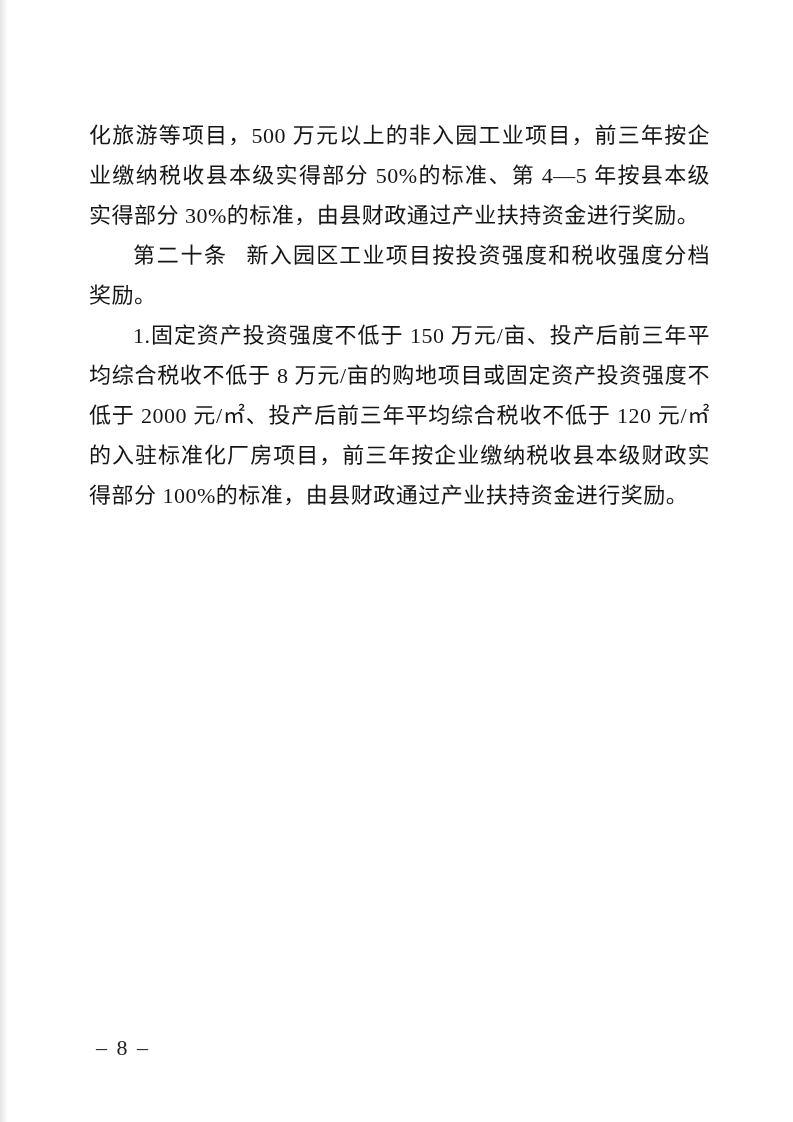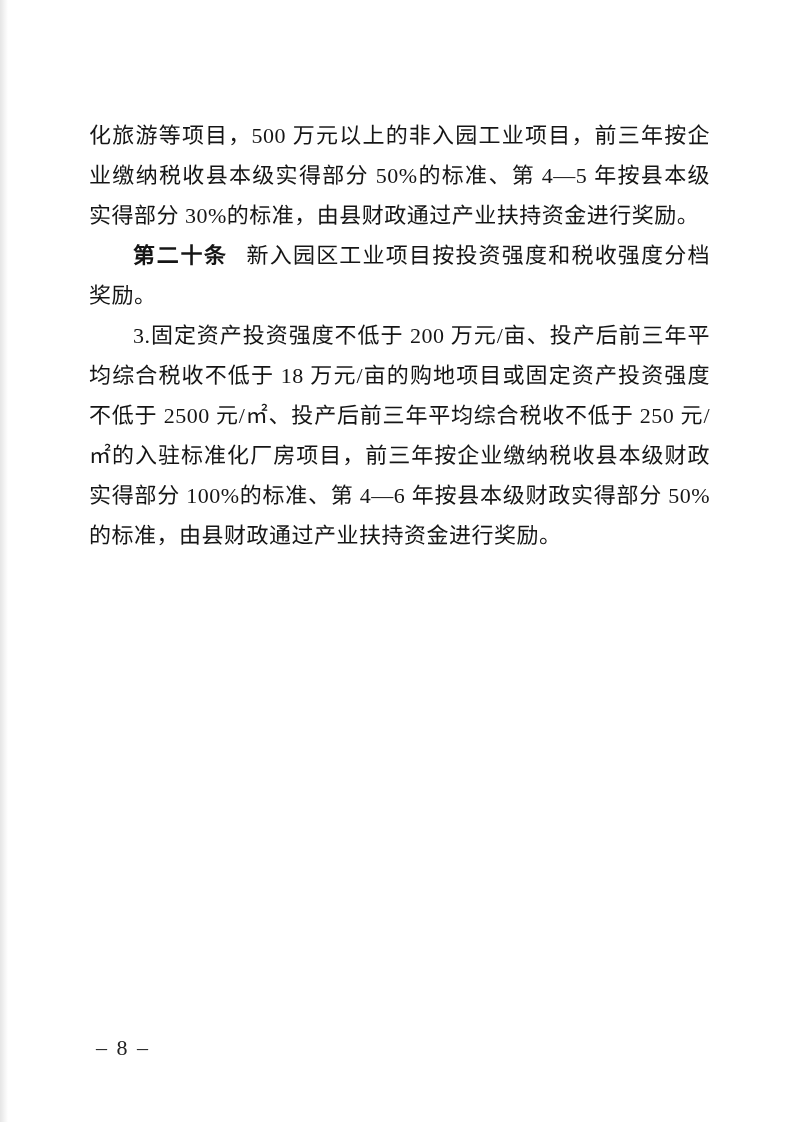--- a/index.html
+++ b/index.html
@@ -38,21 +38,21 @@
     letter-spacing: 0.5px;
   }
   .content p {
     margin: 0;
     padding: 0;
   }
   .para-indent {
     text-indent: 2em;
   }
   .article-label {
-    font-weight: 700;
+    font-weight: 400;
     letter-spacing: 1px;
     margin-right: 0.85em;
   }
   .page-number {
     position: absolute;
     left: 96px;
     top: 1033px;
     font-size: 22px;
     line-height: 30px;
     color: #222222;
@@ -65,21 +65,21 @@
 <div class="page">
 
   <div class="content">
 
     <p class="para">化旅游等项目，500 万元以上的非入园工业项目，前三年按企业缴纳税收县本级实得部分 50%的标准、第 4—5 年按县本级实得部分 30%的标准，由县财政通过产业扶持资金进行奖励。</p>
 
     <p class="para-indent">
       <span class="article-label">第二十条</span><span>新入园区工业项目按投资强度和税收强度分档奖励。</span>
     </p>
 
+    <p class="para-indent">1.固定资产投资强度不低于 150 万元/亩、投产后前三年平均综合税收不低于 8 万元/亩的购地项目或固定资产投资强度不低于 2000 元/㎡、投产后前三年平均综合税收不低于 120 元/㎡的入驻标准化厂房项目，前三年按企业缴纳税收县本级财政实得部分 100%的标准，由县财政通过产业扶持资金进行奖励。</p>
 
 
-    <p class="para-indent">3.固定资产投资强度不低于 200 万元/亩、投产后前三年平均综合税收不低于 18 万元/亩的购地项目或固定资产投资强度不低于 2500 元/㎡、投产后前三年平均综合税收不低于 250 元/㎡的入驻标准化厂房项目，前三年按企业缴纳税收县本级财政实得部分 100%的标准、第 4—6 年按县本级财政实得部分 50%的标准，由县财政通过产业扶持资金进行奖励。</p>
 
   </div>
 
   <div class="page-number">– 8 –</div>
 
 </div>
 
 </body></html>

